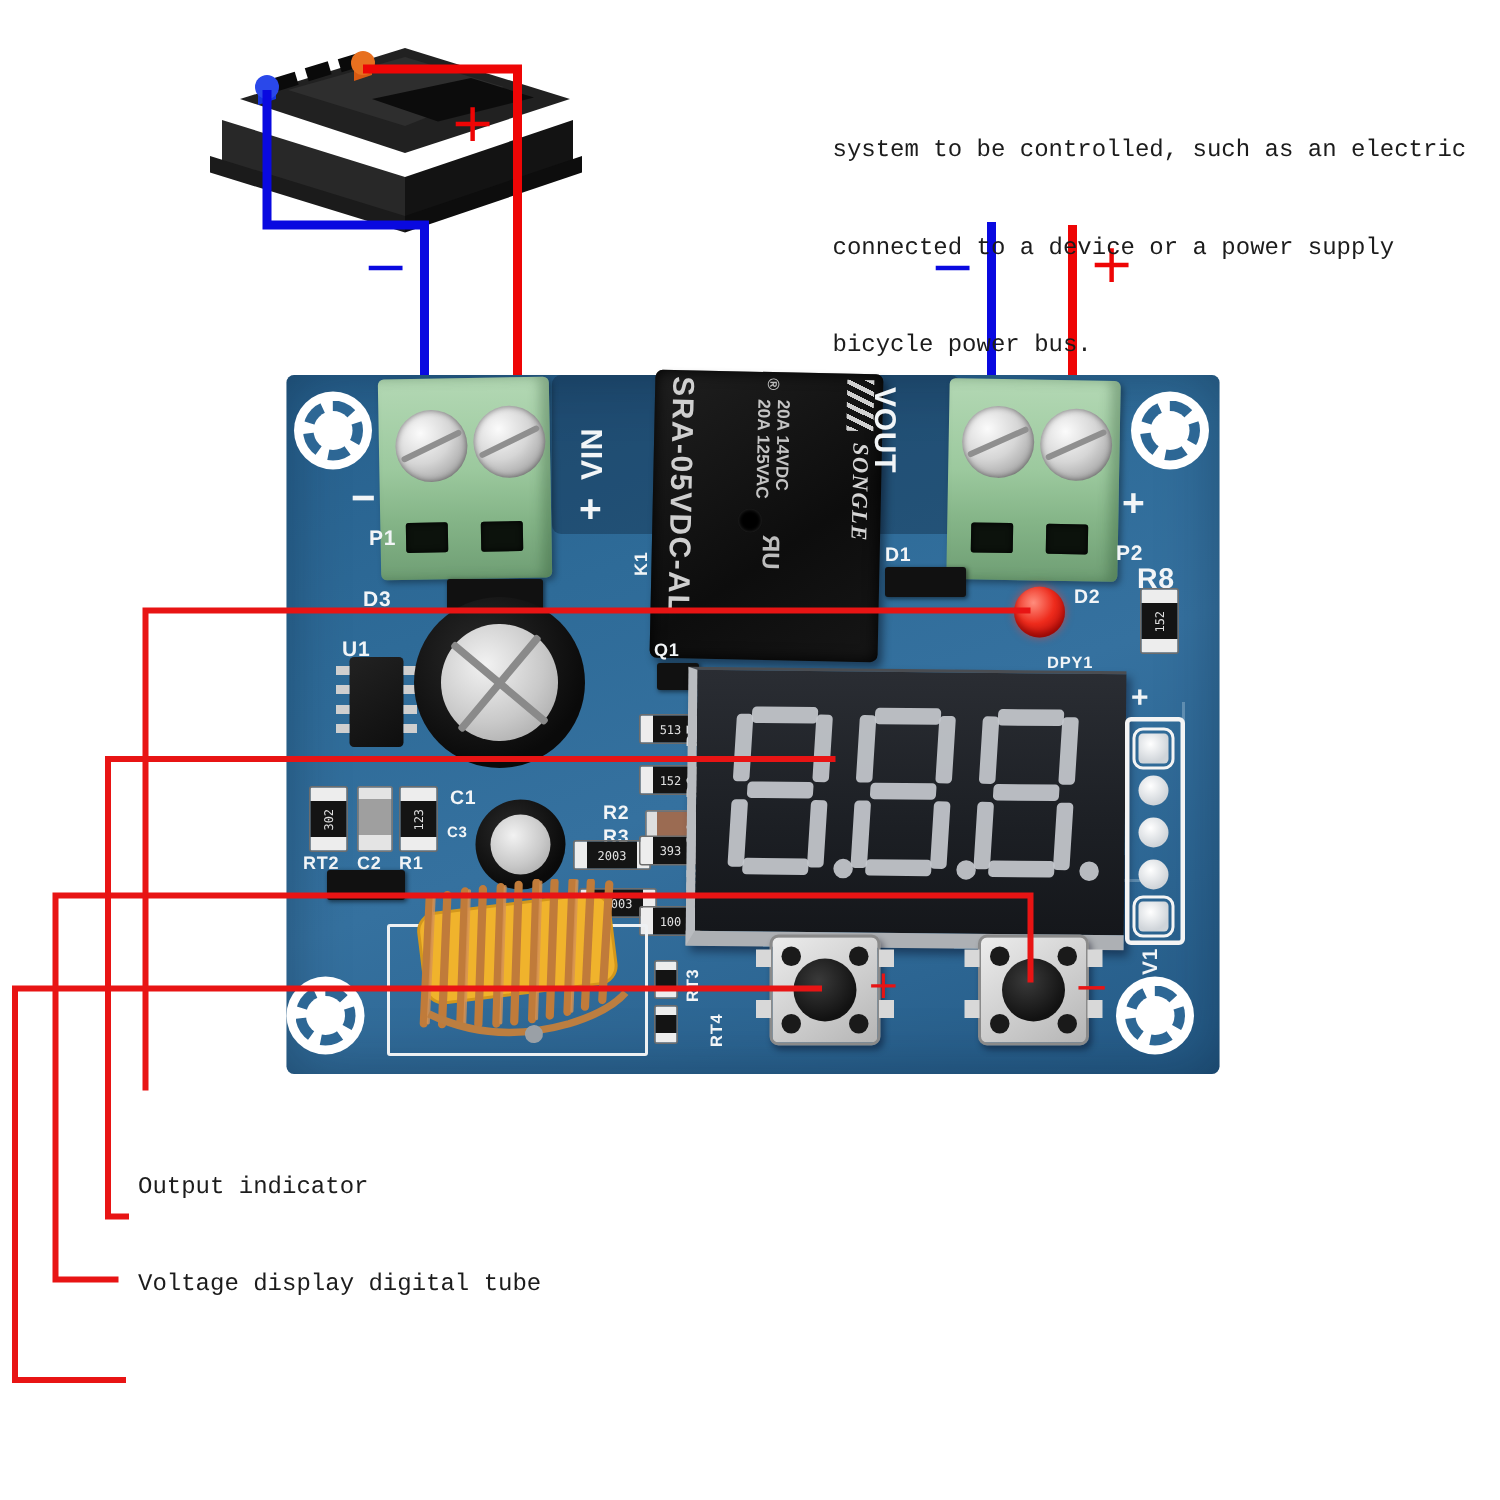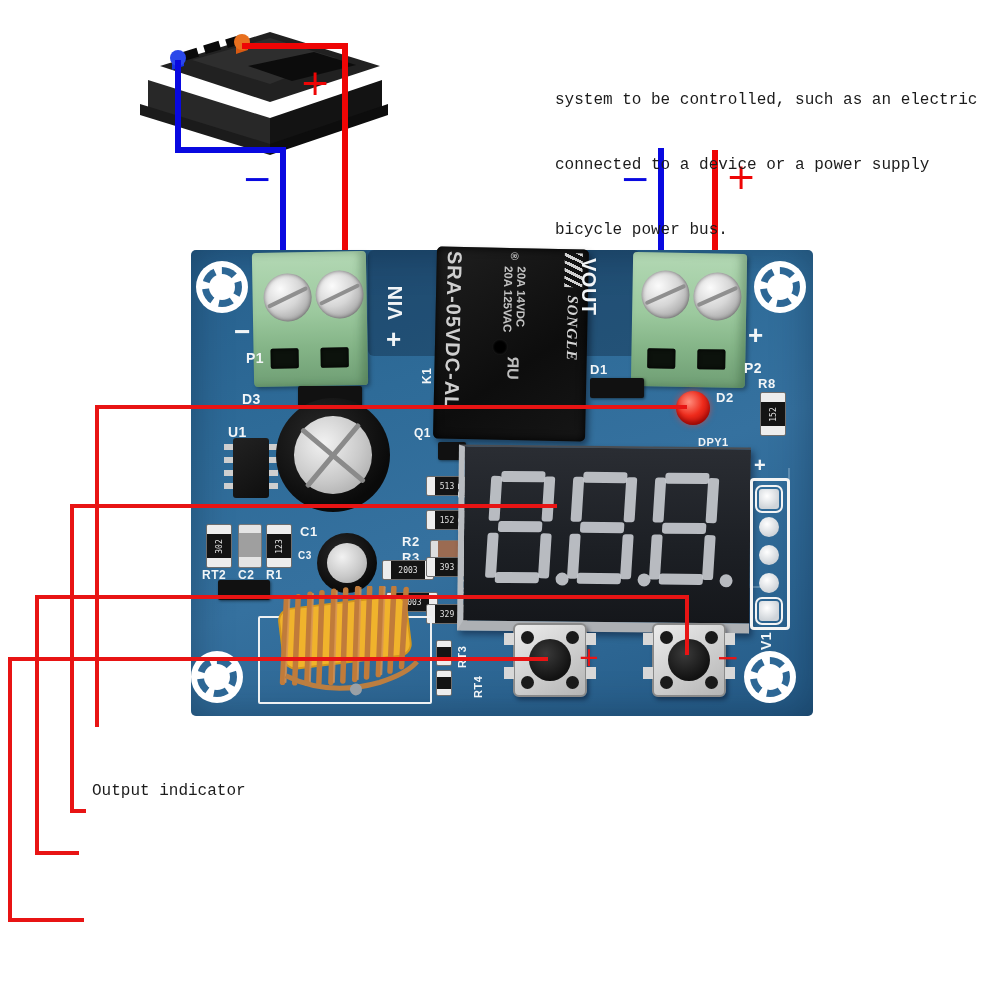--- a/index.html
+++ b/index.html
@@ -180,34 +180,34 @@
           <div>20A 14VDC</div>
           <div>20A 125VAC</div>
         </span>
         <span class="cert" style="margin-left:18px;font-size:16px;">ЯU</span>
       </div>
       <div class="model">SRA-05VDC-AL</div>
     </div>
   </div>
   <div class="abs relayhole"></div>
   <div class="abs sk rot" style="left:420px;top:384px;font-size:12px;">K1</div>
-  <div class="abs sk" style="left:414px;top:426px;font-size:12px;">Q1</div>
+  <div class="abs sk" style="left:436px;top:426px;font-size:12px;">Q1</div>
   <div class="abs blackic" style="left:438px;top:442px;width:28px;height:18px;"></div>
 
   <div class="abs term" style="left:632px;top:253px;transform:rotate(1deg);">
     <div class="body"></div>
     <div class="abs screw" style="left:9px;top:18px;"></div>
     <div class="abs screw" style="left:61px;top:19px;"></div>
     <div class="abs slot" style="left:16px;top:96px;"></div>
     <div class="abs slot" style="left:66px;top:96px;"></div>
   </div>
   <div class="abs sk rotcw" style="left:600px;top:258px;font-size:20px;width:70px;">VOUT</div>
   <div class="abs sk" style="left:748px;top:320px;font-size:26px;">+</div>
   <div class="abs sk" style="left:744px;top:360px;font-size:14px;">P2</div>
-  <div class="abs sk" style="left:758px;top:376px;font-size:13px;">R8</div>
+  <div class="abs sk" style="left:758px;top:376px;font-size:19px;">R8</div>
   <div class="abs smdv" style="left:760px;top:392px;">
     <span class="code">152</span>
   </div>
   <div class="abs sk" style="left:590px;top:362px;font-size:13px;">D1</div>
   <div class="abs blackic" style="left:590px;top:378px;width:54px;height:20px;"></div>
   <div class="abs ledring"></div>
   <div class="abs led"></div>
   <div class="abs sk" style="left:716px;top:390px;font-size:13px;">D2</div>
 
   <div class="abs sk" style="left:228px;top:424px;font-size:14px;">U1</div>
@@ -246,21 +246,21 @@
     <span class="code">513</span>
   </div>
   <div class="abs smdh" style="left:426px;top:510px;width:40px;">
     <span class="code">152</span>
   </div>
   <div class="abs mlcc" style="left:430px;top:540px;width:34px;height:20px;background:linear-gradient(90deg,#dedede 0 7px,#9b6b52 7px 27px,#dedede 27px);"></div>
   <div class="abs smdh" style="left:426px;top:557px;width:40px;">
     <span class="code">393</span>
   </div>
   <div class="abs smdh" style="left:426px;top:604px;width:40px;">
-    <span class="code">329</span>
+    <span class="code">100</span>
   </div>
   <div class="abs sk rot" style="left:456px;top:498px;font-size:11px;">R7</div>
   <div class="abs sk rot" style="left:456px;top:532px;font-size:11px;">R6</div>
   <div class="abs sk rot" style="left:456px;top:564px;font-size:11px;">C4</div>
   <div class="abs sk rot" style="left:456px;top:594px;font-size:11px;">R5</div>
   <div class="abs sk rot" style="left:456px;top:626px;font-size:11px;">R4</div>
 
   <div class="abs silkrect" style="left:258px;top:616px;width:170px;height:84px;"></div>
   <svg class="abs" style="left:248px;top:586px;" width="200" height="120" viewBox="0 0 200 120">
     <g transform="rotate(-7 100 55)">
@@ -357,20 +357,21 @@
     <polyline points="687,407 97,407 97,727" fill="none" stroke="#e81414" stroke-width="4"></polyline>
     <polyline points="557,506 72,506 72,811 86,811" fill="none" stroke="#e81414" stroke-width="4"></polyline>
     <polyline points="687,655 687,597 37,597 37,853 79,853" fill="none" stroke="#e81414" stroke-width="4"></polyline>
     <polyline points="548,659 10,659 10,920 84,920" fill="none" stroke="#e81414" stroke-width="4"></polyline>
   </svg>
   <div class="abs sign" style="left:578px;top:642px;font-size:26px;color:#e81414;">+</div>
   <div class="abs sign" style="left:716px;top:641px;font-size:28px;color:#e81414;">−</div>
 
   <div class="abs mono note" style="left:92px;top:738px;">
     <div>Output indicator</div>
+    <div>Voltage display digital tube</div>
     
     
     
     
     
     
     
   </div>
 
 </div>

